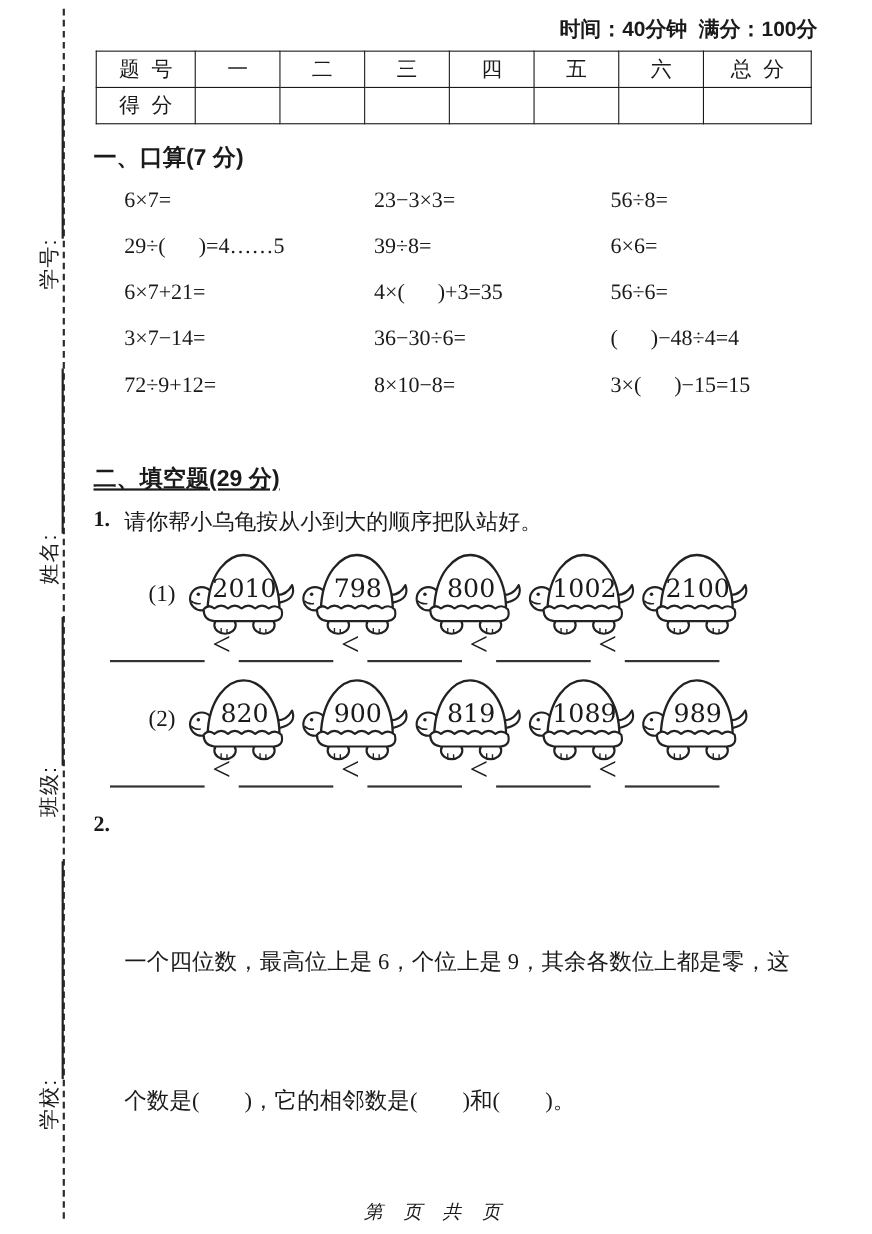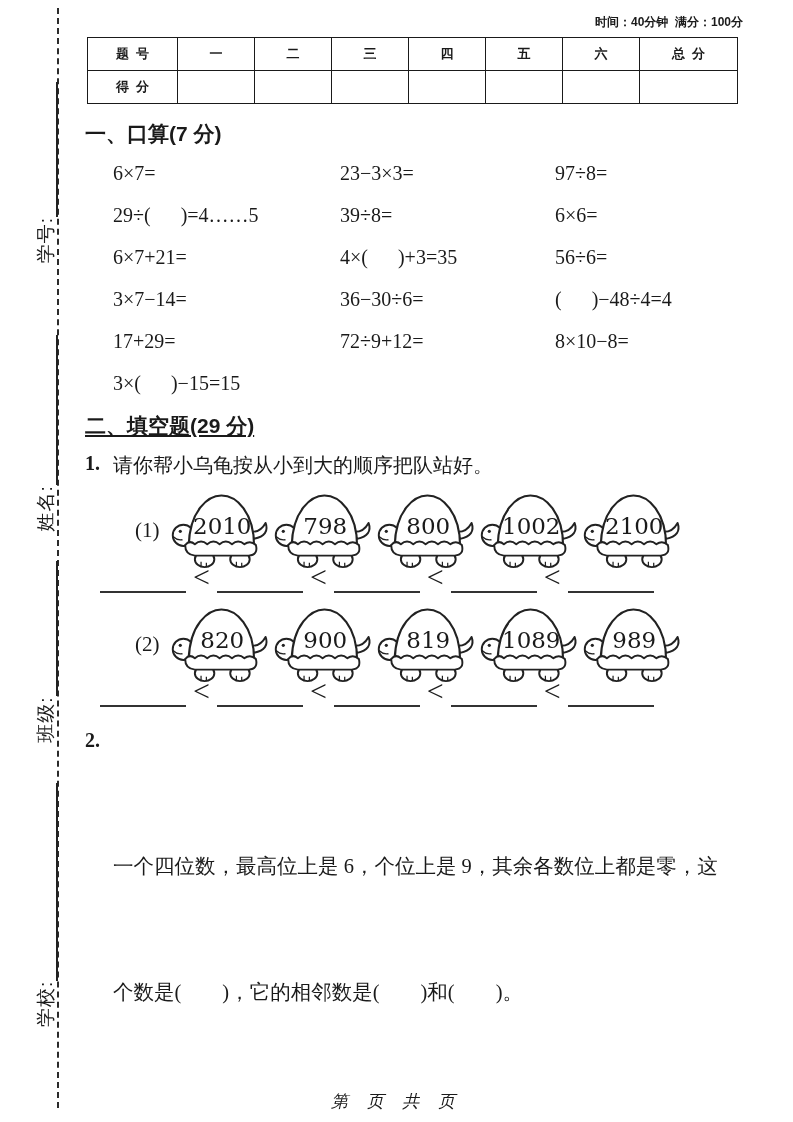--- a/index.html
+++ b/index.html
@@ -21,26 +21,26 @@
   .sb-item:nth-child(1) .sb-line { width: 198px; }
   .sb-item:nth-child(2) { margin-left: 40px; } .sb-item:nth-child(2) .sb-line { width: 135px; }
   .sb-item:nth-child(3) { margin-left: 30px; } .sb-item:nth-child(3) .sb-line { width: 150px; }
   .sb-item:nth-child(4) { margin-left: 72px; } .sb-item:nth-child(4) .sb-line { width: 135px; }
 
   .main { position: absolute; left: 85px; top: 0; width: 660px; }
 
   .title { margin-top: 30px; text-align: center; font-size: 43px; font-weight: bold;
            letter-spacing: 0px; line-height: 1.2; white-space: nowrap; }
   .subtitle { margin-top: 10px; text-align: center; font-size: 35px; font-weight: bold; }
-  .exam-info { margin-top: 14px; text-align: right; font-size: 12px; font-weight: bold;
+  .exam-info { margin-top: 14px; text-align: right; font-size: 19px; font-weight: bold;
                padding-right: 2px; white-space: pre; }
 
   table.score { border-collapse: collapse; table-layout: fixed; width: 650px; margin: 6px 0 0 2px; }
   table.score td { border: 1.6px solid #1a1a1a; height: 32px; text-align: center;
-                   font-size: 13px; font-weight: bold; white-space: pre; padding: 0; }
+                   font-size: 19px; font-weight: normal; white-space: pre; padding: 0; }
 
   .sec-heading { font-size: 21px; font-weight: bold; white-space: pre; }
   .sec1 { margin-top: 16px; }
   .sec2 { margin-top: 8px; text-decoration: underline; }
 
   .oral { margin-top: 4px; padding-left: 28px; display: grid;
           grid-template-columns: 227px 215px 1fr; }
   .oral-cell { height: 42px; display: flex; align-items: center; font-size: 20px;
                font-family: "Liberation Serif", serif; white-space: pre; }
 
@@ -144,31 +144,30 @@
         <td></td>
       </tr>
     </tbody>
       </table>
 
     <div class="sec-heading sec1">一、口算(7 分)</div>
 
     <div class="oral">
       <span class="oral-cell">6×7=</span>
       <span class="oral-cell">23−3×3=</span>
-      <span class="oral-cell">97÷8=</span>
+      <span class="oral-cell">56÷8=</span>
       <span class="oral-cell">29÷(      )=4……5</span>
       <span class="oral-cell">39÷8=</span>
       <span class="oral-cell">6×6=</span>
       <span class="oral-cell">6×7+21=</span>
       <span class="oral-cell">4×(      )+3=35</span>
       <span class="oral-cell">56÷6=</span>
       <span class="oral-cell">3×7−14=</span>
       <span class="oral-cell">36−30÷6=</span>
       <span class="oral-cell">(      )−48÷4=4</span>
-      <span class="oral-cell">17+29=</span>
       <span class="oral-cell">72÷9+12=</span>
       <span class="oral-cell">8×10−8=</span>
       <span class="oral-cell">3×(      )−15=15</span>
       <span class="oral-cell"></span>
       <span class="oral-cell"></span>
     </div>
 
     <div class="sec-heading sec2">二、填空题(29 分)</div>
 
     <div class="q1-line">

